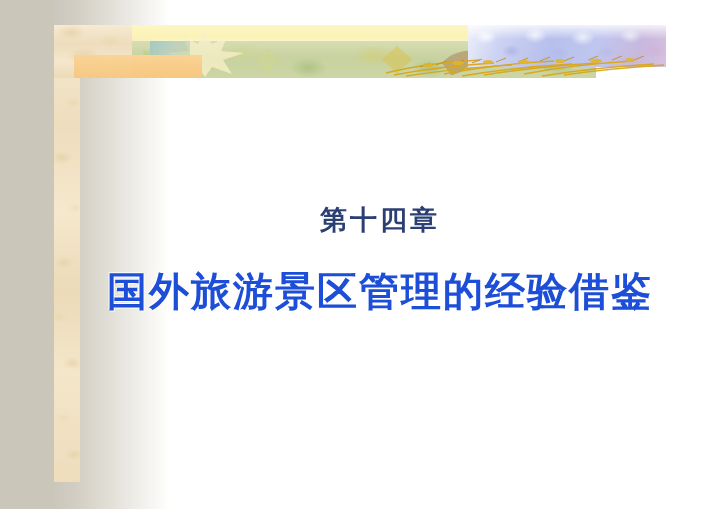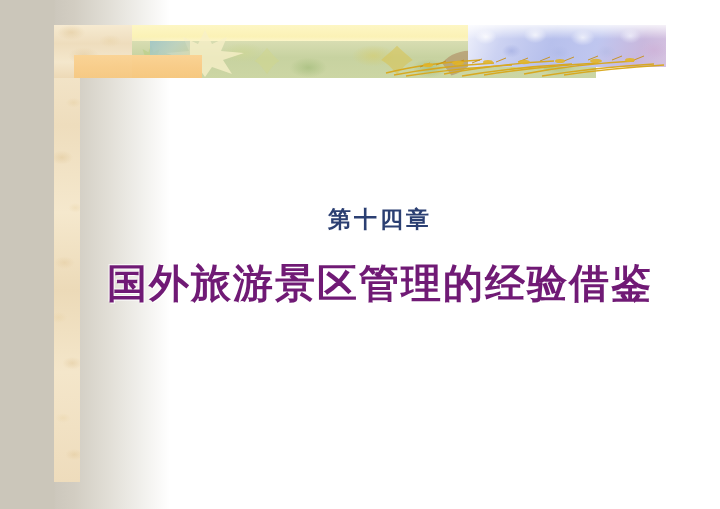--- a/index.html
+++ b/index.html
@@ -191,36 +191,36 @@
     position: absolute;
     left: 0;
     top: 198px;
     width: 720px;
     text-align: center;
     padding-left: 40px;
     box-sizing: border-box;
   }
   .chapter-title {
     font-family: "Liberation Serif", "DejaVu Serif", serif;
-    font-size: 23px;
+    font-size: 27px;
     font-weight: bold;
     letter-spacing: 3px;
     color: #2b3f72;
     line-height: 44px;
     text-shadow: 1px 1px 0 rgba(255,255,255,.95),
                 -1px -1px 0 rgba(255,255,255,.85);
     white-space: nowrap;
   }
   .chapter-subtitle {
-    margin-top: 16px;
+    margin-top: 24px;
     font-family: "Liberation Serif", "DejaVu Serif", serif;
     font-size: 40px;
     font-weight: bold;
     letter-spacing: 2px;
-    color: #701a75;
+    color: #1d4ed8;
     line-height: 52px;
     text-shadow: 1px 1px 0 rgba(255,255,255,.95),
                 -1px -1px 0 rgba(255,255,255,.85);
     white-space: nowrap;
   }
 </style>
 </head>
 <body>
 
 <div id="slide">

